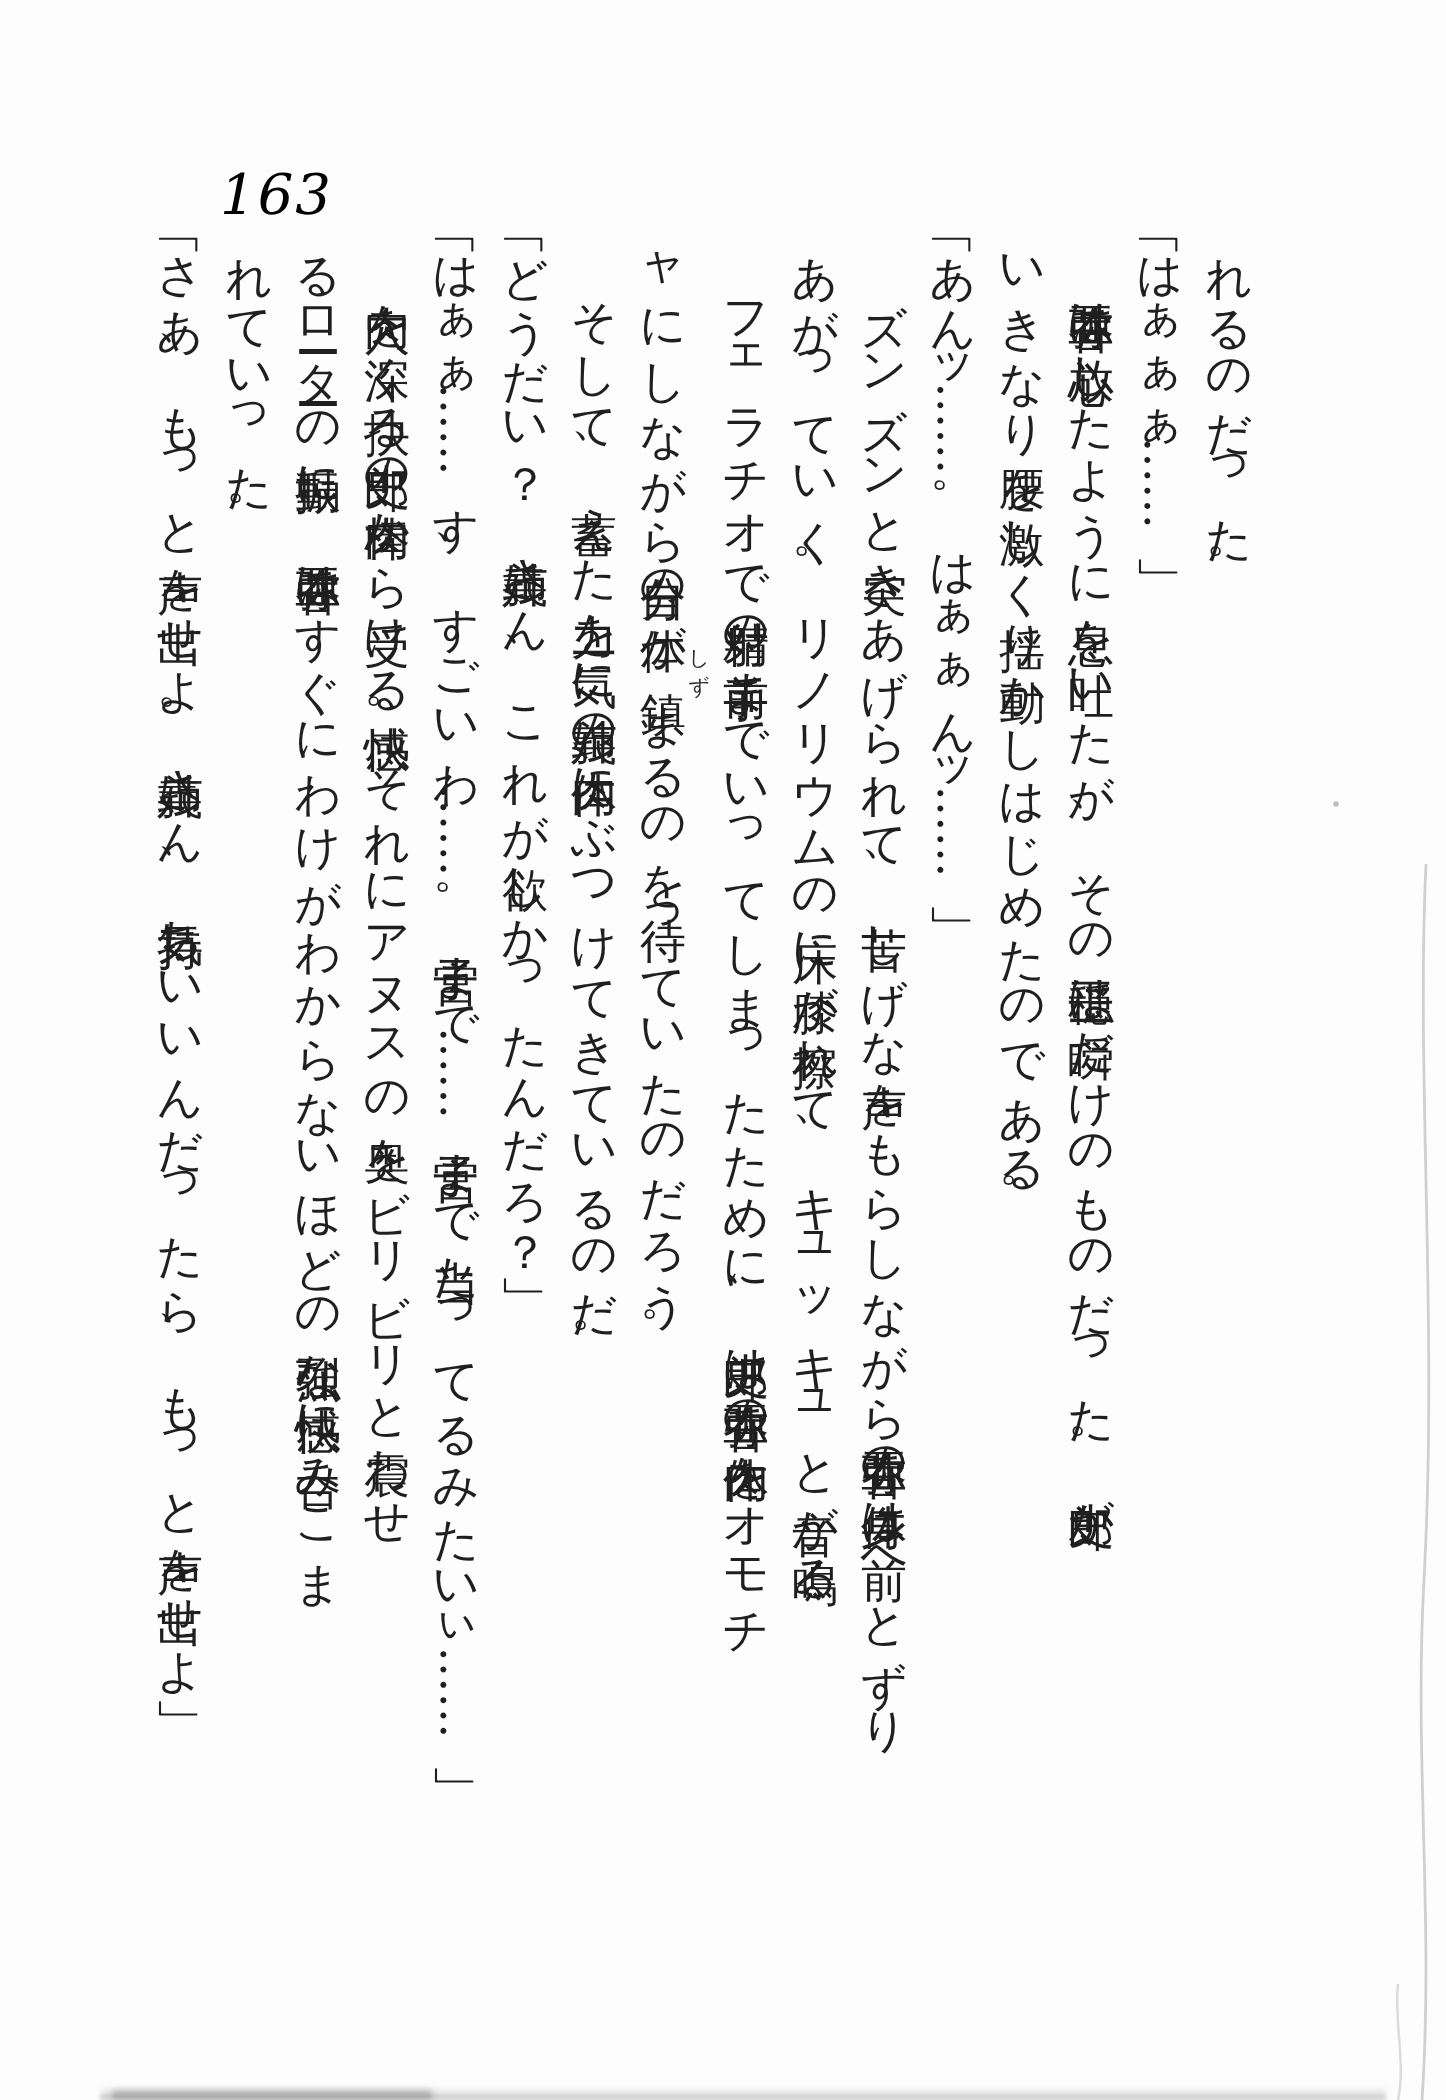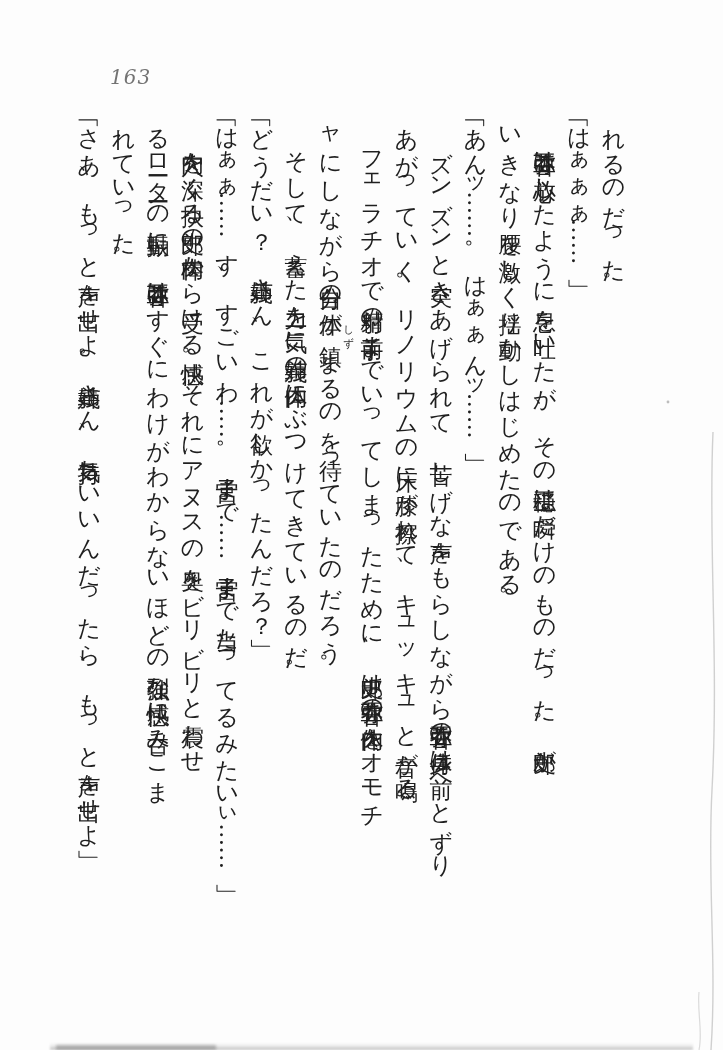--- a/index.html
+++ b/index.html
@@ -11,25 +11,25 @@
     overflow: hidden;
     font-family: "DejaVu Serif", "Liberation Serif", serif;
   }
   .page {
     position: absolute;
     inset: 0;
     background: #fdfdfd;
   }
   .page-number {
     position: absolute;
-    top: 65px;
+    top: 81px;
     left: 110px;
-    font-size: 20px;
+    font-size: 28px;
     font-style: italic;
-    color: #737373;
+    color: #000000;
     letter-spacing: 1px;
   }
   .text-block {
     position: absolute;
     top: 112px;
     right: 92px;
     height: 874px;
     writing-mode: vertical-rl;
     -webkit-writing-mode: vertical-rl;
     color: #1f1f1f;

